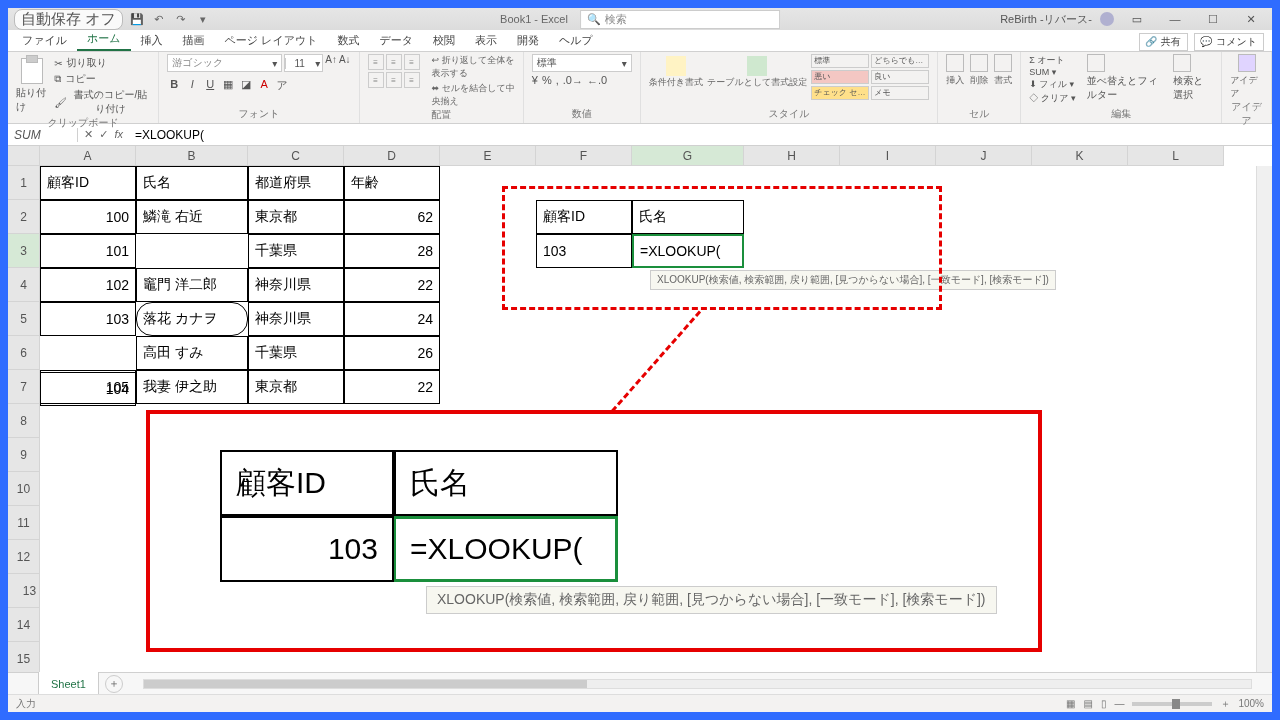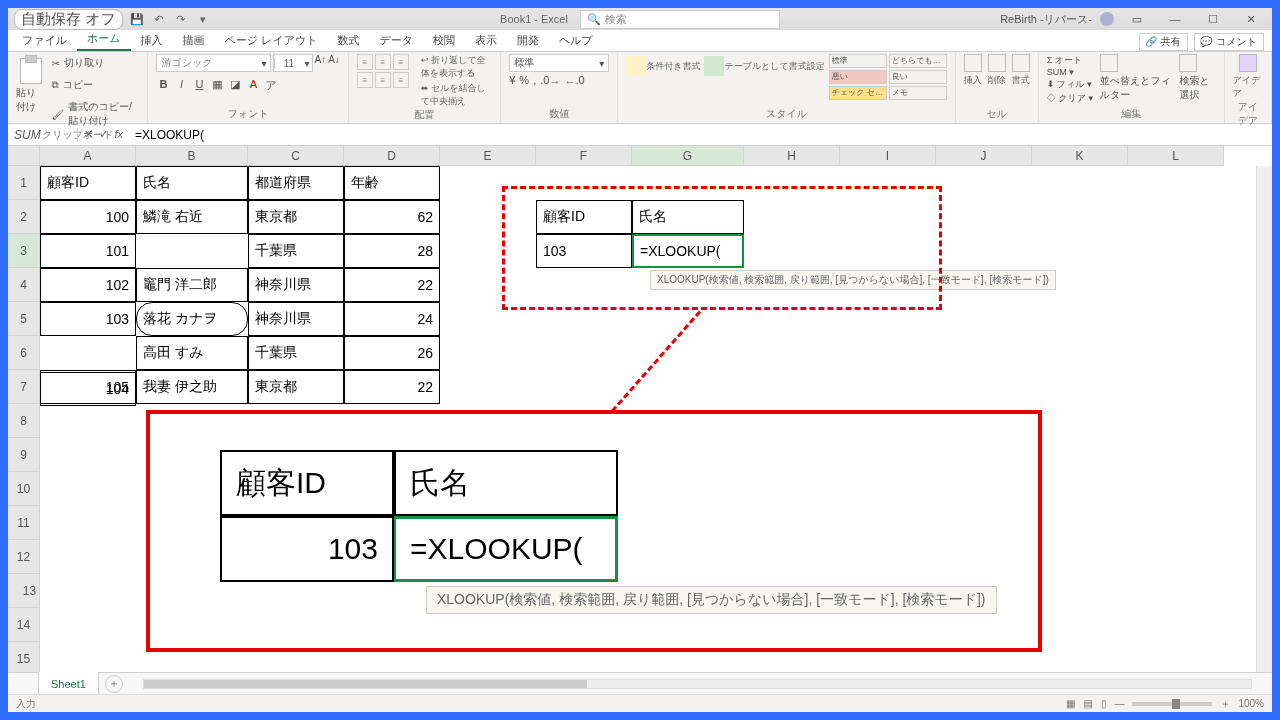--- a/index.html
+++ b/index.html
@@ -58,41 +58,41 @@
   .share-btn,.comment-btn { border:1px solid #ccc; padding:1px 6px; font-size:10px; color:#444;}
 
   
   .ribbon { height:72px; background:var(--ribbon-grey); border-bottom:1px solid var(--border-grey); display:flex; font-size:10px; color:#555;}
   .ribbon-group { border-right:1px solid #e0e0e0; padding:2px 8px 0 8px; display:flex; flex-direction:column; justify-content:space-between;}
   .ribbon-group-label { text-align:center; font-size:10px; color:#777; padding-bottom:2px;}
   .rg-body { flex:1; display:flex; gap:6px; align-items:flex-start;}
   .paste-btn { display:flex; flex-direction:column; align-items:center; gap:2px; padding-top:4px;}
   .paste-btn .clip-ico { width:22px; height:26px; background:#fff; border:1px solid #bbb; position:relative;}
   .paste-btn .clip-ico::before { content:""; position:absolute; top:-4px; left:4px; right:4px; height:6px; background:#ccc; border:1px solid #bbb;}
-  .mini-col { display:flex; flex-direction:column; gap:8px; padding-top:2px;}
+  .mini-col { display:flex; flex-direction:column; gap:2px; padding-top:2px;text-align:center;}
   .mini-line { display:flex; align-items:center; gap:4px; font-size:10px; color:#555;}
   .icon-scissors::before{content:"✂";}
   .icon-copy::before{content:"⧉";}
   .icon-brush::before{content:"🖌";}
 
   .font-box { display:flex; align-items:center; border:1px solid #ccc; background:#fff; height:18px;}
   .font-name { width:100px; padding:0 4px; font-size:10px; color:#888;}
   .font-size { width:28px; border-left:1px solid #ccc; text-align:center; font-size:10px;}
   .font-row { display:flex; gap:4px; margin-top:4px; font-size:11px; color:#555;}
   .font-row span { width:14px; text-align:center; }
 
   .align-grid { display:grid; grid-template-columns:repeat(3,16px); grid-template-rows:repeat(2,16px); gap:2px; }
   .align-grid span { border:1px solid #ccc; font-size:8px; display:flex; align-items:center; justify-content:center; color:#888;}
   .wrap-btn { font-size:9px; color:#666; margin-left:6px; }
 
   .num-fmt { display:flex; flex-direction:column; gap:2px;}
   .num-sub { display:flex; gap:4px; font-size:11px;}
 
   .styles-body { display:flex; gap:4px; }
-  .style-btn { display:flex; flex-direction:row; align-items:center; font-size:9px; color:#666; padding-top:2px;}
+  .style-btn { display:flex; flex-direction:column; align-items:center; font-size:9px; color:#666; padding-top:2px;}
   .style-cells { display:grid; grid-template-columns:repeat(2,58px); grid-auto-rows:14px; gap:2px; font-size:8px;}
   .style-cells div{ border:1px solid #ccc; padding:0 2px; overflow:hidden; white-space:nowrap;}
   .style-cells .hl-bad{ background:#f4c7c3;}
   .style-cells .hl-check{ background:#ffe08a;}
 
   .cells-body, .edit-body, .idea-body { display:flex; gap:6px;}
   .cells-body .col-btn, .edit-body .col-btn, .idea-body .col-btn { display:flex; flex-direction:column; align-items:center; font-size:9px; color:#666;}
   .col-btn .sq { width:18px; height:18px; border:1px solid #bbb; margin-bottom:2px;}
 
   

